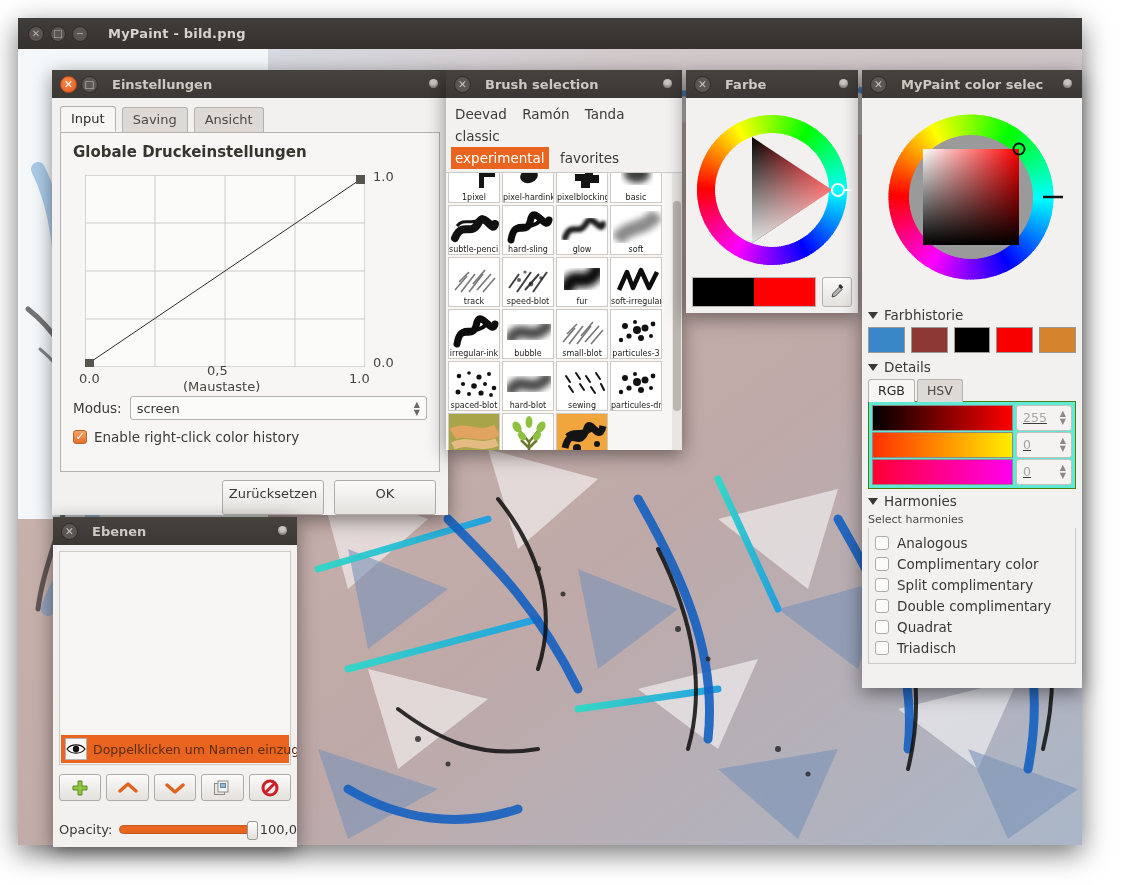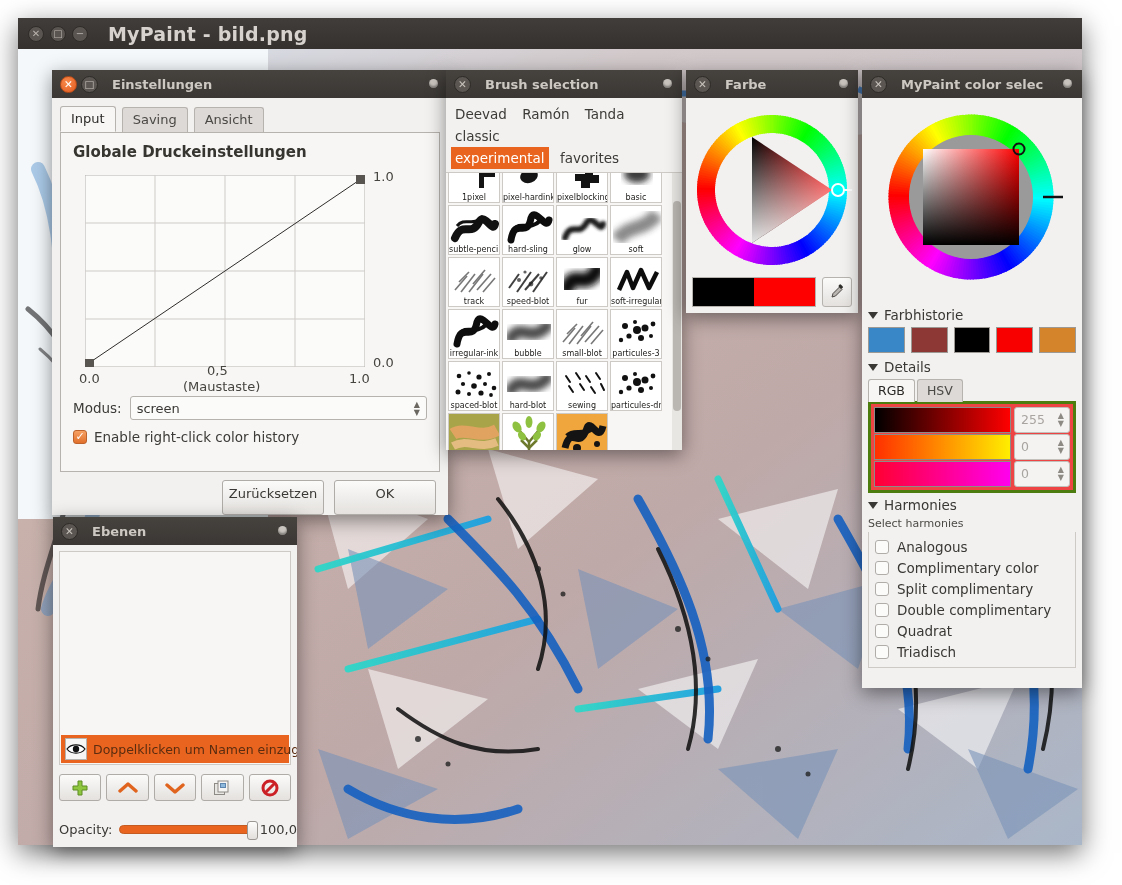--- a/index.html
+++ b/index.html
@@ -25,21 +25,21 @@
     padding-left: 10px;
   }
   .wbtn {
     width: 16px; height: 16px; border-radius: 50%;
     background: #5a5551;
     border: 1px solid #2e2b28;
     color: #b9b3ad; font-size: 10px; line-height: 14px;
     text-align: center; font-family: "DejaVu Sans", sans-serif;
   }
   .app-title {
-    color: #d7d2cd; font-size: 19px; font-weight: bold;
+    color: #d7d2cd; font-size: 13px; font-weight: bold;
     margin-left: 14px; letter-spacing: .2px;
   }
 
   
   .canvas-area {
     position: absolute; left:0; top:31px; right:0; bottom:0;
     overflow:hidden;
     background:
       radial-gradient(ellipse 180px 260px at 6% 40%, #ffffff 0%, #eef3f8 45%, rgba(255,255,255,0) 70%),
       linear-gradient(125deg, #cfd9e6 0%, #c3b0ab 22%, #d9c3bc 42%, #b9a5a3 60%, #cbbcc0 78%, #a9b6c9 100%);
@@ -171,21 +171,21 @@
   #mypaint-window { left: 862px; top: 70px; width: 220px; height: 618px; }
   .mp-body { background:#f2f1f0; padding: 4px 6px 6px 6px; }
   .expander { display:flex; align-items:center; gap:6px; font-size:13.5px; color:#3a3834; margin: 4px 0 4px 0; }
   .tri-down { width:0;height:0;border-top:7px solid #3a3834;border-left:5px solid transparent;border-right:5px solid transparent; }
   .hist-row { display:flex; gap:6px; margin-bottom: 6px; }
   .hist-sw { flex:1; height: 26px; border:1px solid #9c9894; }
   .rgbhsv-tabs { display:flex; align-items:flex-end; gap:2px; margin-bottom:-1px; }
   .rgbtab { padding: 3px 9px 4px 9px; font-size:12.5px; background:#dcd9d6;
             border:1px solid #b6b2ae; border-bottom:none; border-radius:3px 3px 0 0; color:#4b4945; }
   .rgbtab.active { background:#f7f6f5; color:#2a2825; }
-  .slider-panel { border:3px solid #4d7c0f; background:#ef4444; padding: 3px; }
+  .slider-panel { border:1px solid #4d7c0f; background:#5eead4; padding: 3px; text-decoration: underline; }
   .slider-row { display:flex; align-items:stretch; height: 26px; }
   .slider-row + .slider-row { margin-top: 1px; }
   .slider-bar { flex:1; border:1px solid #8e8a86; }
   .slider-val {
     width: 56px; margin-left:3px; background:#f4f3f2; border:1px solid #c3bfbb; border-radius:3px;
     font-size:12.5px; color:#a8a4a0; padding: 4px 4px 0 6px; position:relative;
   }
   .slider-val .arrows { position:absolute; right:5px; top:4px; font-size:8px; line-height:8px; color:#8d8983; }
   .harm-frame { border:1px solid #cdc9c5; border-top:none; padding: 4px 4px 5px 6px; }
   .harm-legend { font-size:11px; color:#4c4a45; margin: 0 0 2px 0; }

